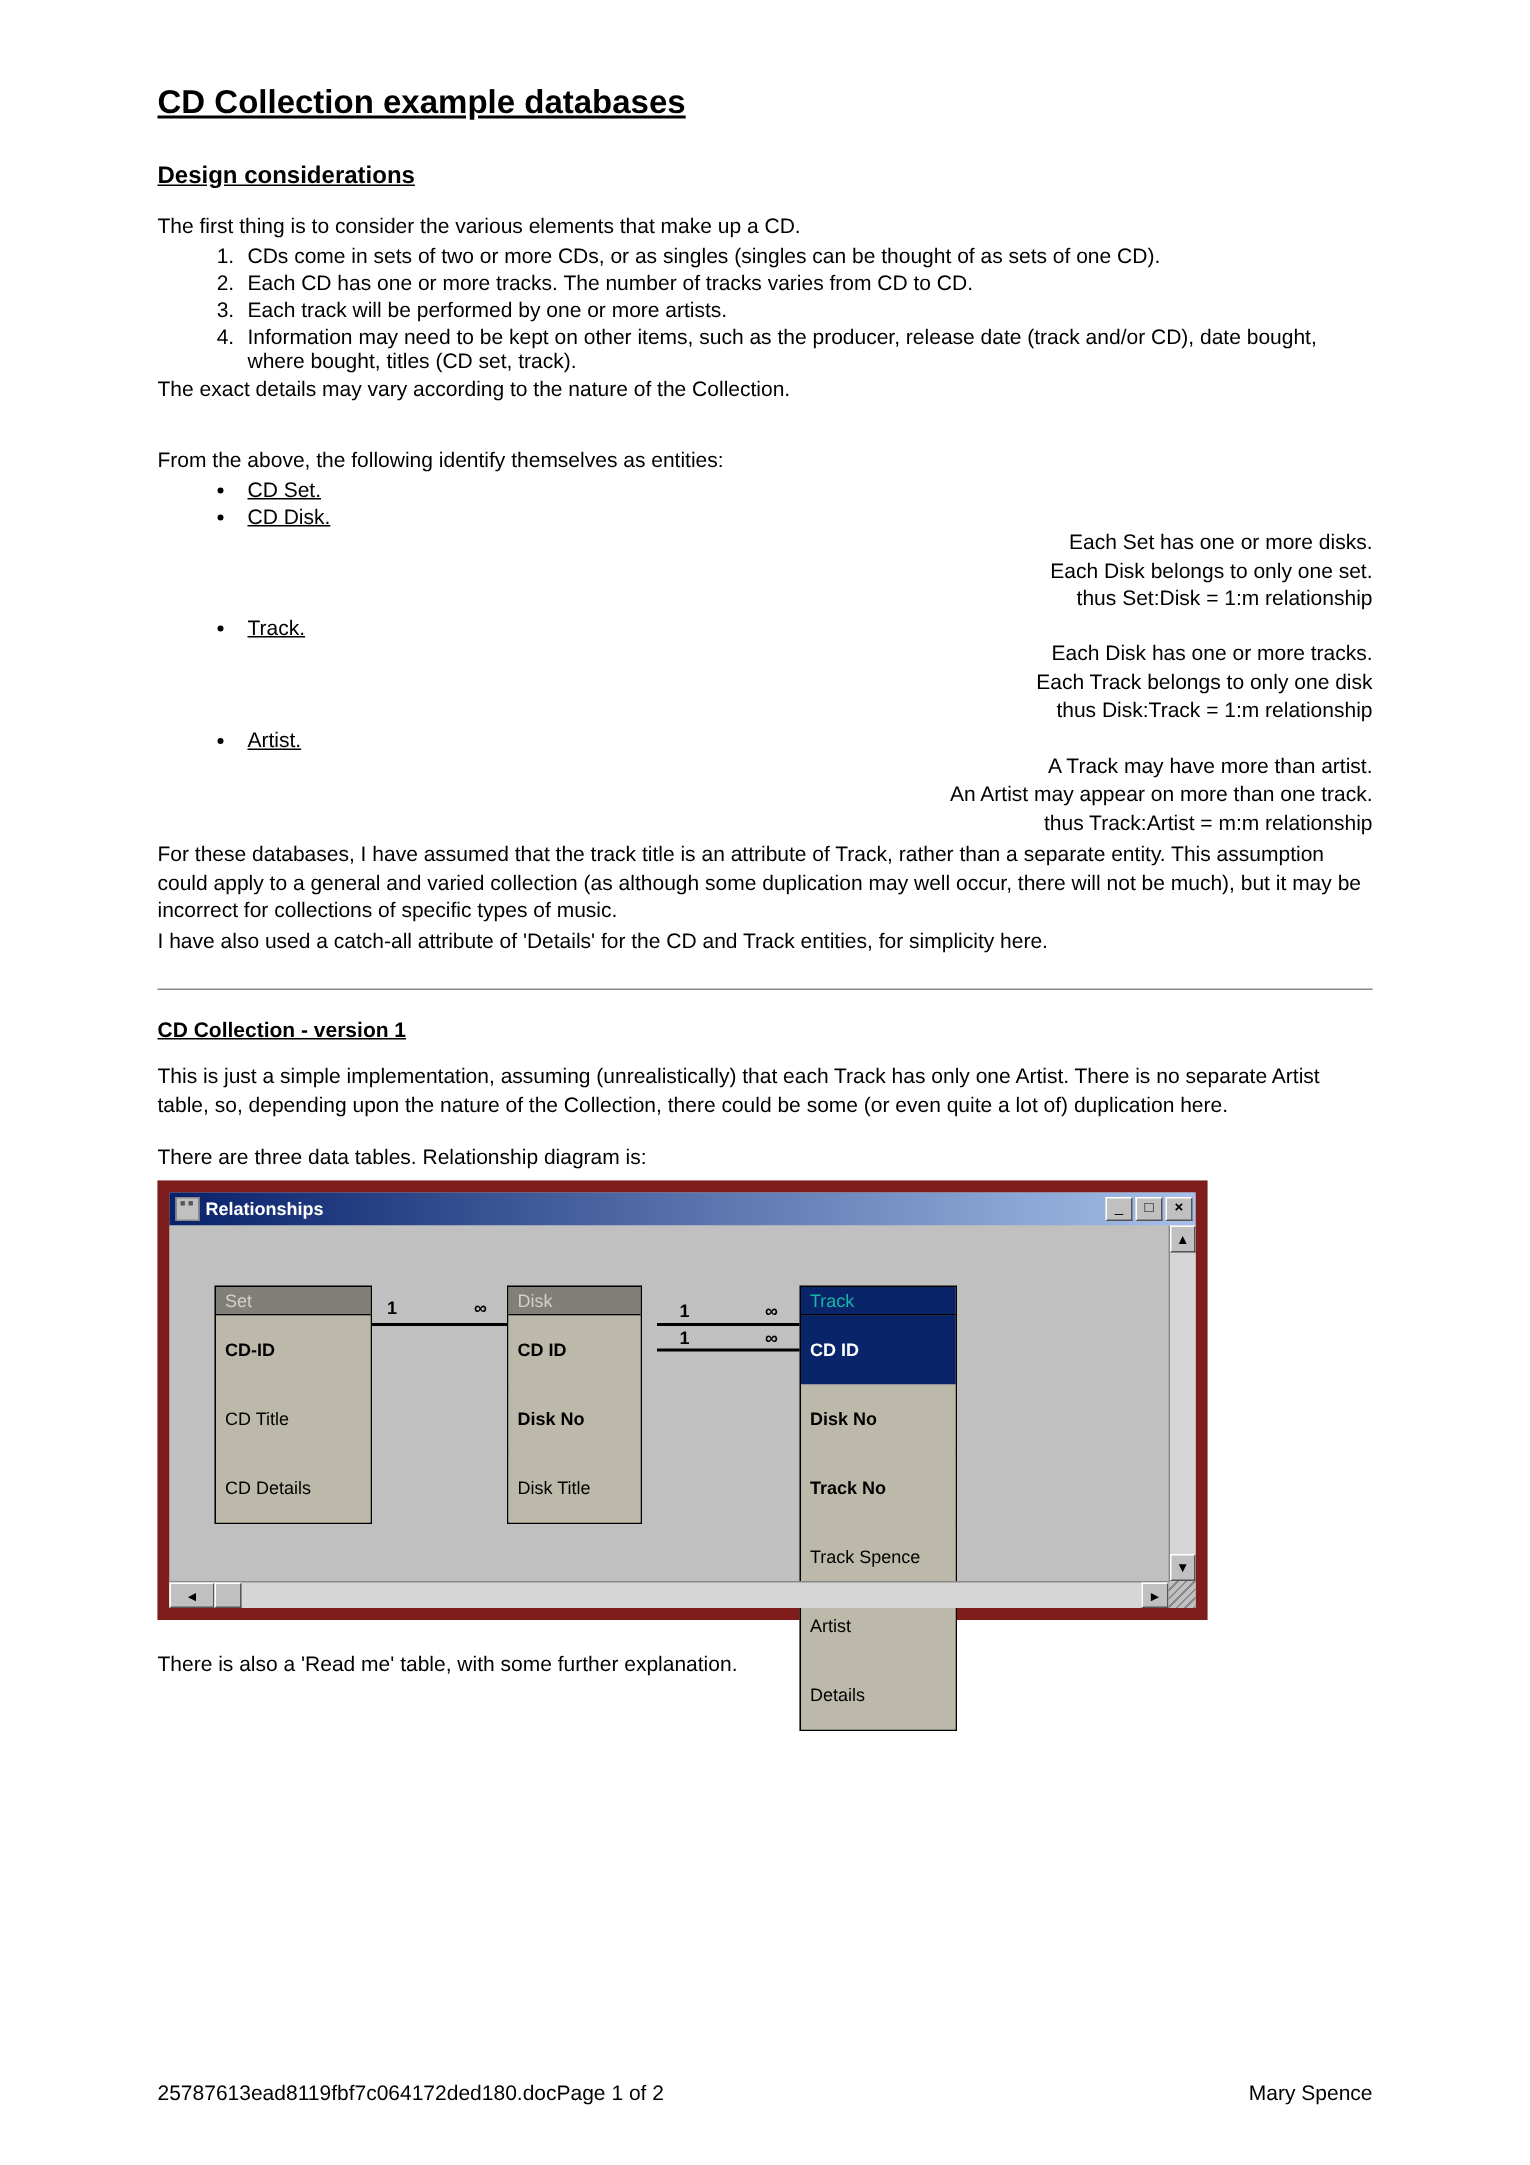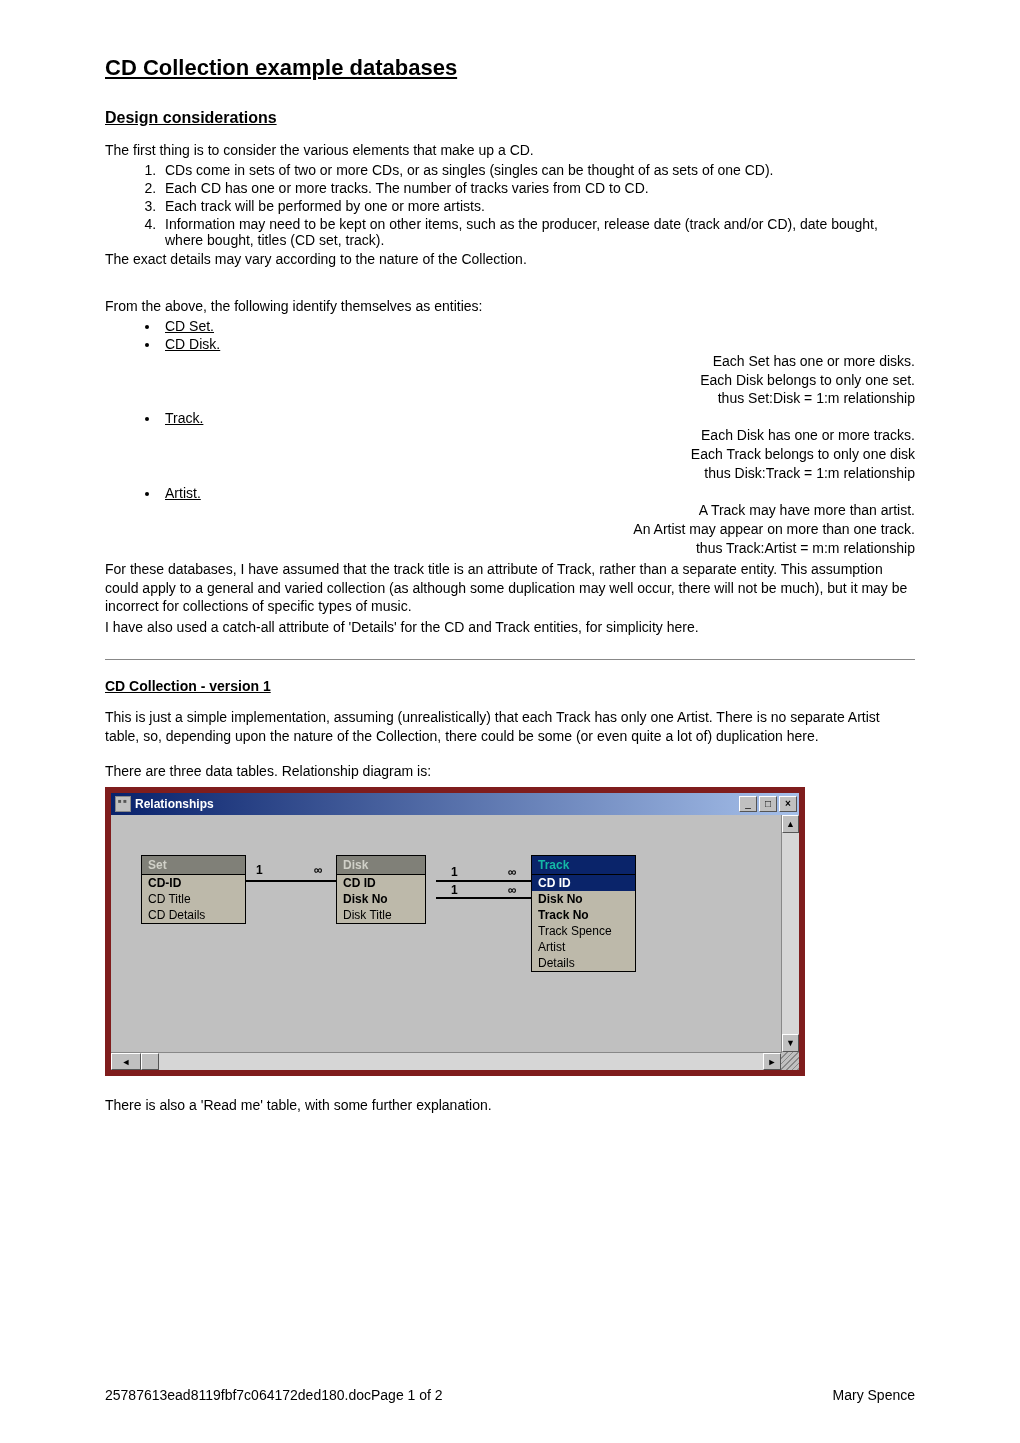--- a/index.html
+++ b/index.html
@@ -43,21 +43,21 @@
     h3.subtitle {
       font-size: 14px;
       font-weight: bold;
       text-decoration: underline;
       margin-bottom: 14px;
     }
 
     
     .rel-window {
       width: 700px;
-      border: 6px solid #7f1d1d;
+      border: 8px solid #7f1d1d;
       background: #c0c0c0;
       font-family: Tahoma, Arial, sans-serif;
       margin-top: 6px;
       margin-bottom: 20px;
     }
     .titlebar {
       display: flex;
       align-items: center;
       background: linear-gradient(to right, #08216b, #a6c0ea);
       color: #fff;
@@ -141,29 +141,29 @@
     .tbl {
       position: absolute;
       background: #bdb9aa;
       border: 1px solid #000;
       font-size: 12px;
       min-width: 90px;
     }
     .tbl .tbl-title {
       background: #808078;
       color: #d0d0c8;
-      font-weight: bold;
+      font-weight: normal;
       padding: 2px 6px;
       border-bottom: 1px solid #000;
     }
     .tbl .tbl-title.active {
       background: #0a246a;
       color: #14b8a6;
     }
-    .tbl .fld { padding: 1px 6px; background:#bdb9aa; }
+    .tbl .fld { padding: 16px 6px; background:#bdb9aa; }
     .tbl .fld.bold { font-weight: bold; }
     .tbl .fld.sel { background:#0a246a; color:#fff; }
 
     .link-line {
       position:absolute; background:#000; height:2px;
     }
     .link-label {
       position:absolute; font-weight:bold; font-size:12px; background:transparent;
     }
 

